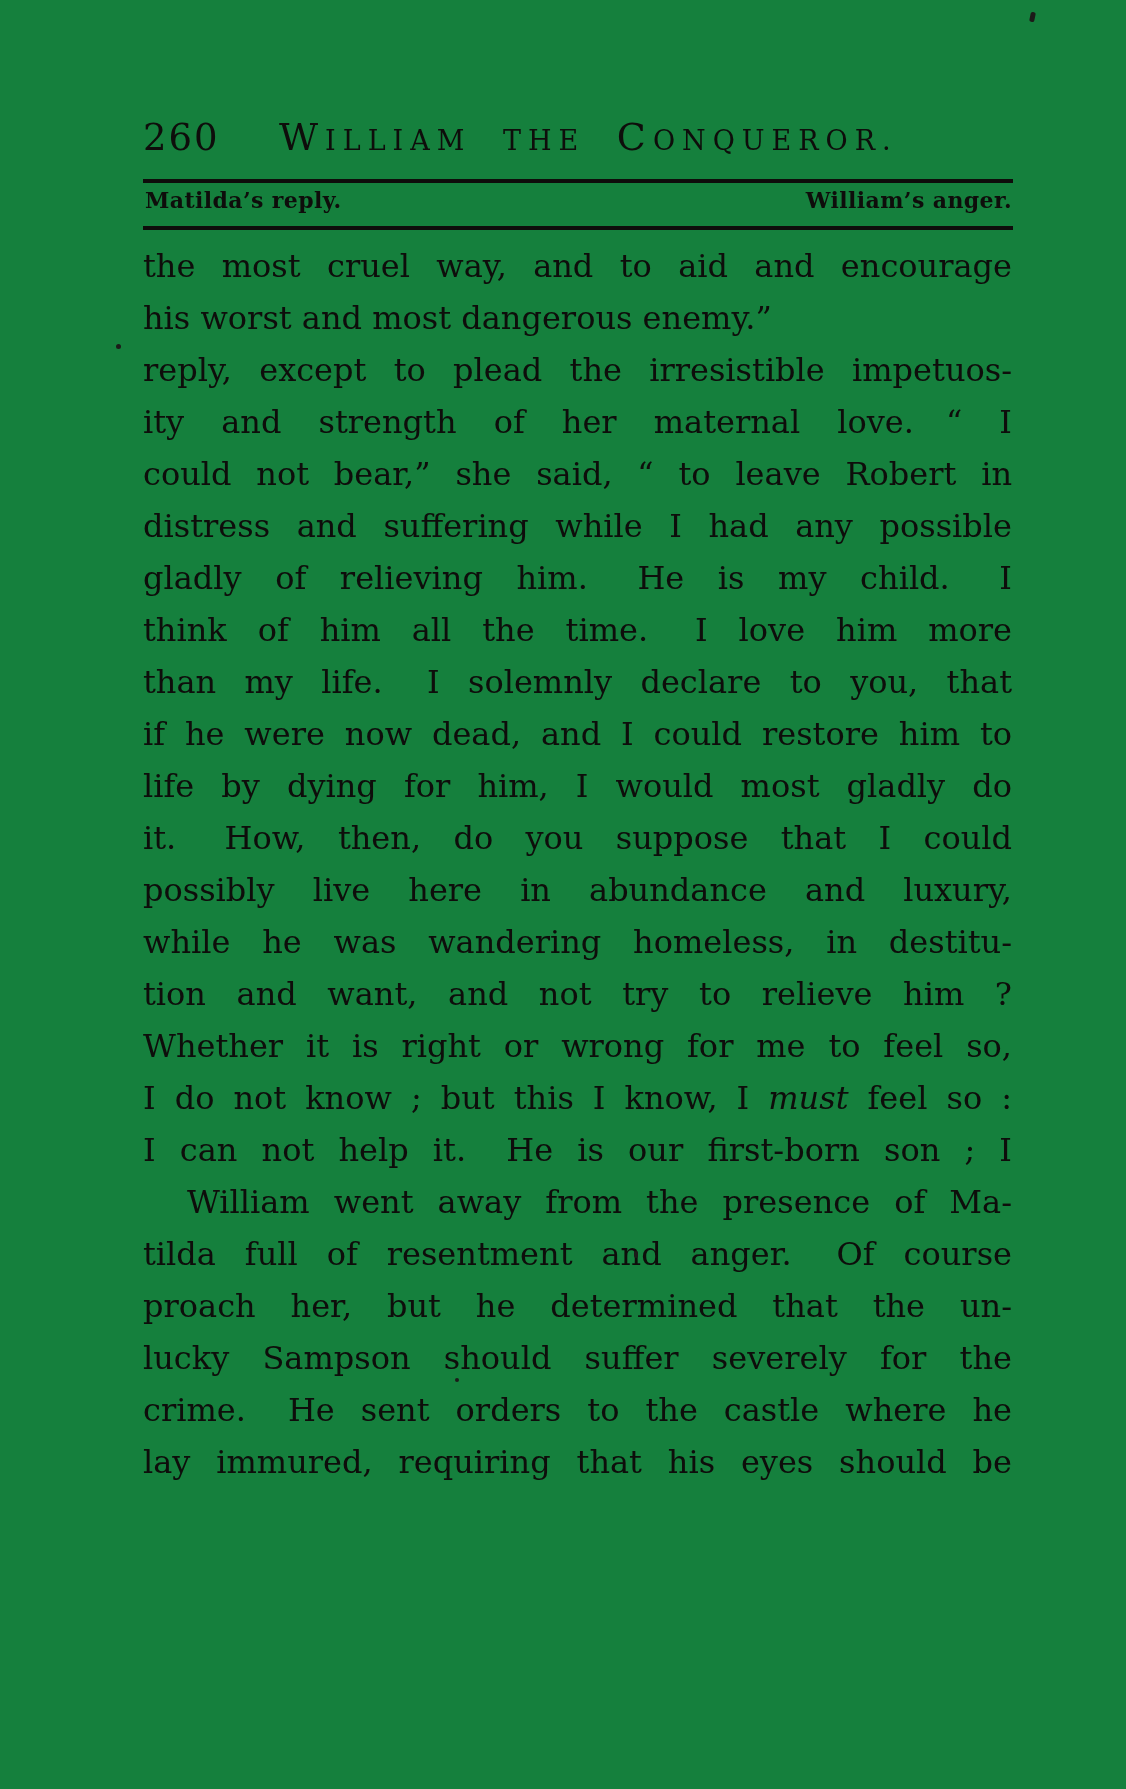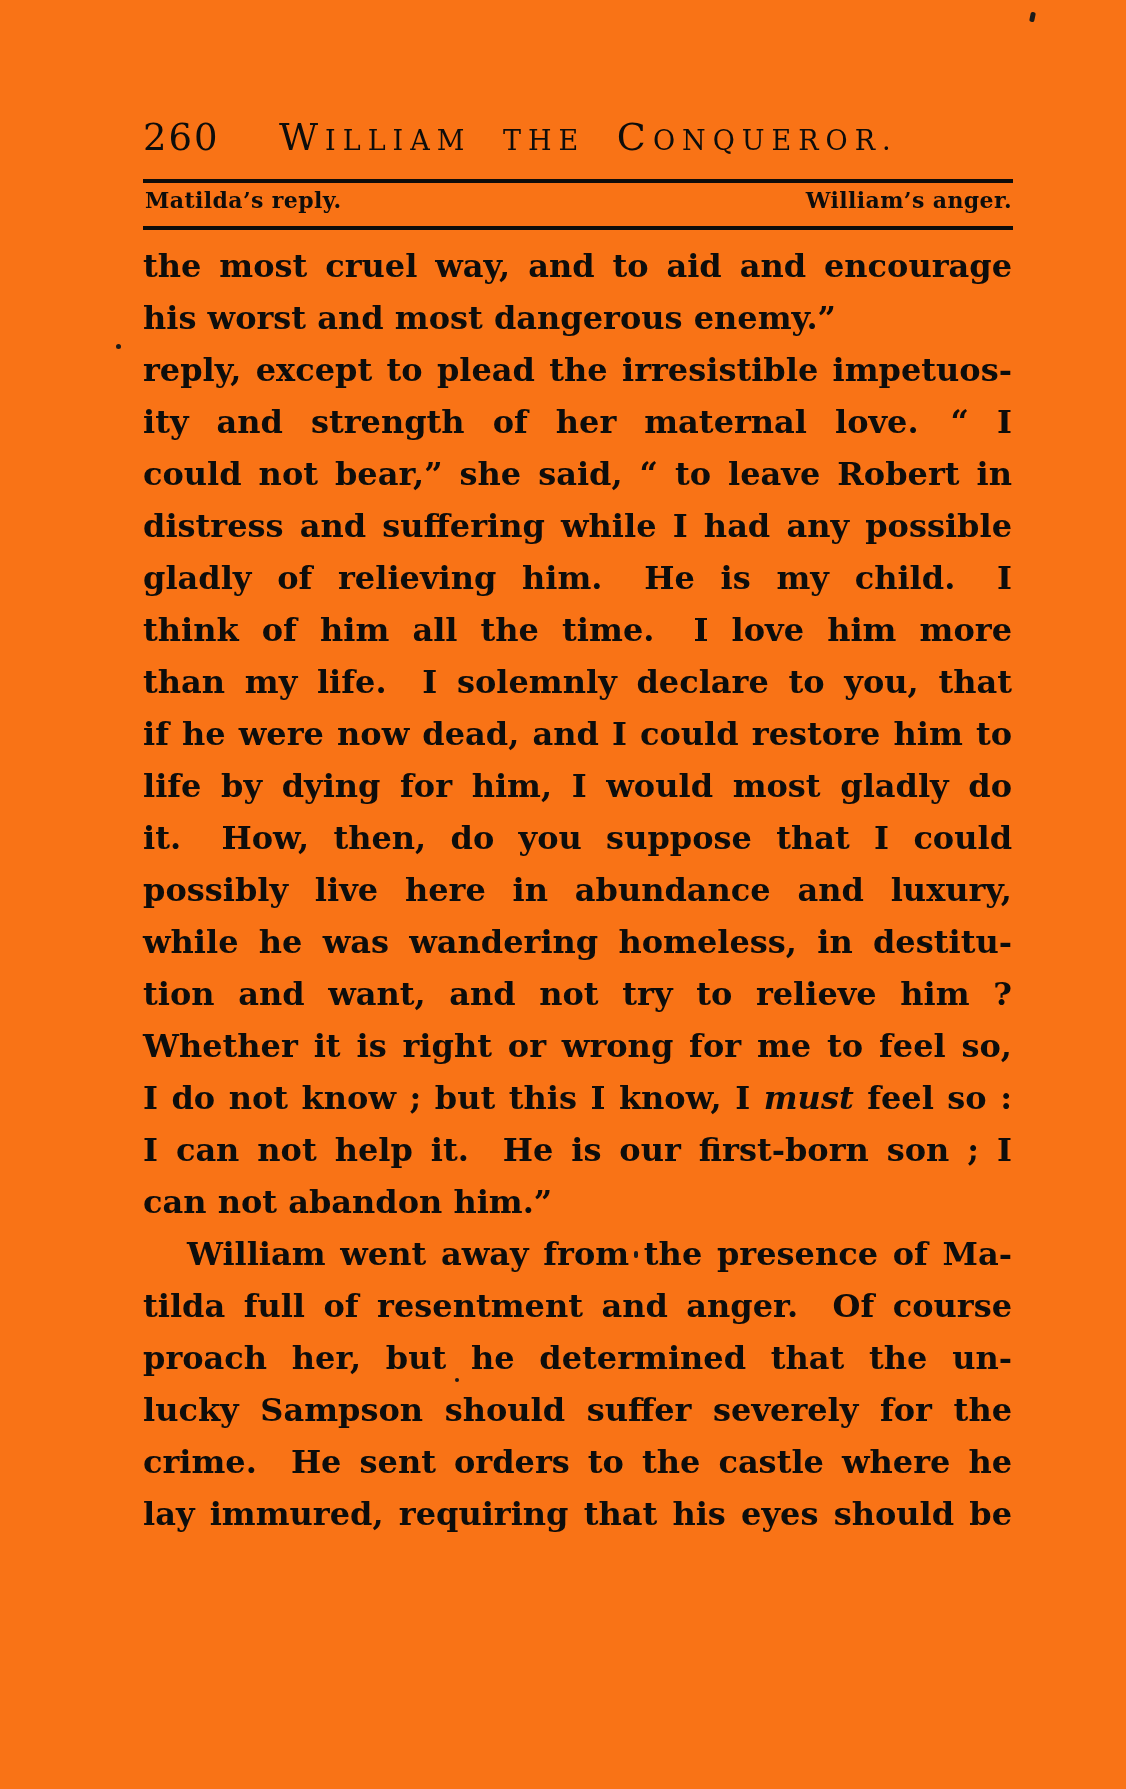--- a/index.html
+++ b/index.html
@@ -1,19 +1,19 @@
 <!DOCTYPE html>
 <html><head>
 <meta charset="utf-8">
 <style>
   html,body{margin:0;padding:0;background:#e9e9e9;}
   .page{
     position:relative;
     width:1126px;height:1789px;
-    background:#f97316;
+    background:#15803d;
     color:#0e0d0b;
     font-family:"DejaVu Serif","Liberation Serif",serif;
     overflow:hidden;
   }
   
   .header-row{
     position:absolute;left:143px;top:104px;width:869px;
     display:flex;align-items:baseline;
   }
   .page-number{font-size:37px;letter-spacing:2px;}
@@ -32,21 +32,21 @@
     display:flex;justify-content:space-between;
     font-size:22px;font-weight:bold;letter-spacing:0.4px;align-items:center;
   }
   
   .body-block{
     position:absolute;left:143px;top:240px;width:869px;
     font-size:32px;line-height:52px;
   }
   .line{
     height:52px;overflow:visible;
-    text-align:justify;text-align-last:justify;font-weight:bold;
+    text-align:justify;text-align-last:justify;
   }
   .line.nojust{text-align:left;text-align-last:left;}
   .line.indent{text-indent:44px;}
   .line i{font-style:italic;margin-top:28px;}
   
   .speck{position:absolute;background:#1c1b19;border-radius:50%;}
   .speck-a{left:1030px;top:12px;width:5px;height:10px;border-radius:2px;transform:rotate(12deg);}
   .speck-b{left:116px;top:344px;width:5px;height:5px;}
   .speck-c{left:634px;top:1251px;width:4px;height:7px;border-radius:2px;}
   .speck-d{left:455px;top:1378px;width:4px;height:4px;}
@@ -85,21 +85,20 @@
         <div class="line">than my life.  I solemnly declare to you, that</div>
         <div class="line">if he were now dead, and I could restore him to</div>
         <div class="line">life by dying for him, I would most gladly do</div>
         <div class="line">it.  How, then, do you suppose that I could</div>
         <div class="line">possibly live here in abundance and luxury,</div>
         <div class="line">while he was wandering homeless, in destitu-</div>
         <div class="line">tion and want, and not try to relieve him ?</div>
         <div class="line">Whether it is right or wrong for me to feel so,</div>
         <div class="line">I do not know ; but this I know, I <i>must</i> feel so :</div>
         <div class="line">I can not help it.  He is our first-born son ; I</div>
-        <div class="line nojust">can not abandon him.”</div>
       </div>
       <div>
         <div class="line indent">William went away from the presence of Ma-</div>
         <div class="line">tilda full of resentment and anger.  Of course</div>
         <div class="line">proach her, but he determined that the un-</div>
         <div class="line">lucky Sampson should suffer severely for the</div>
         <div class="line">crime.  He sent orders to the castle where he</div>
         <div class="line">lay immured, requiring that his eyes should be</div>
       </div>
     </div>

